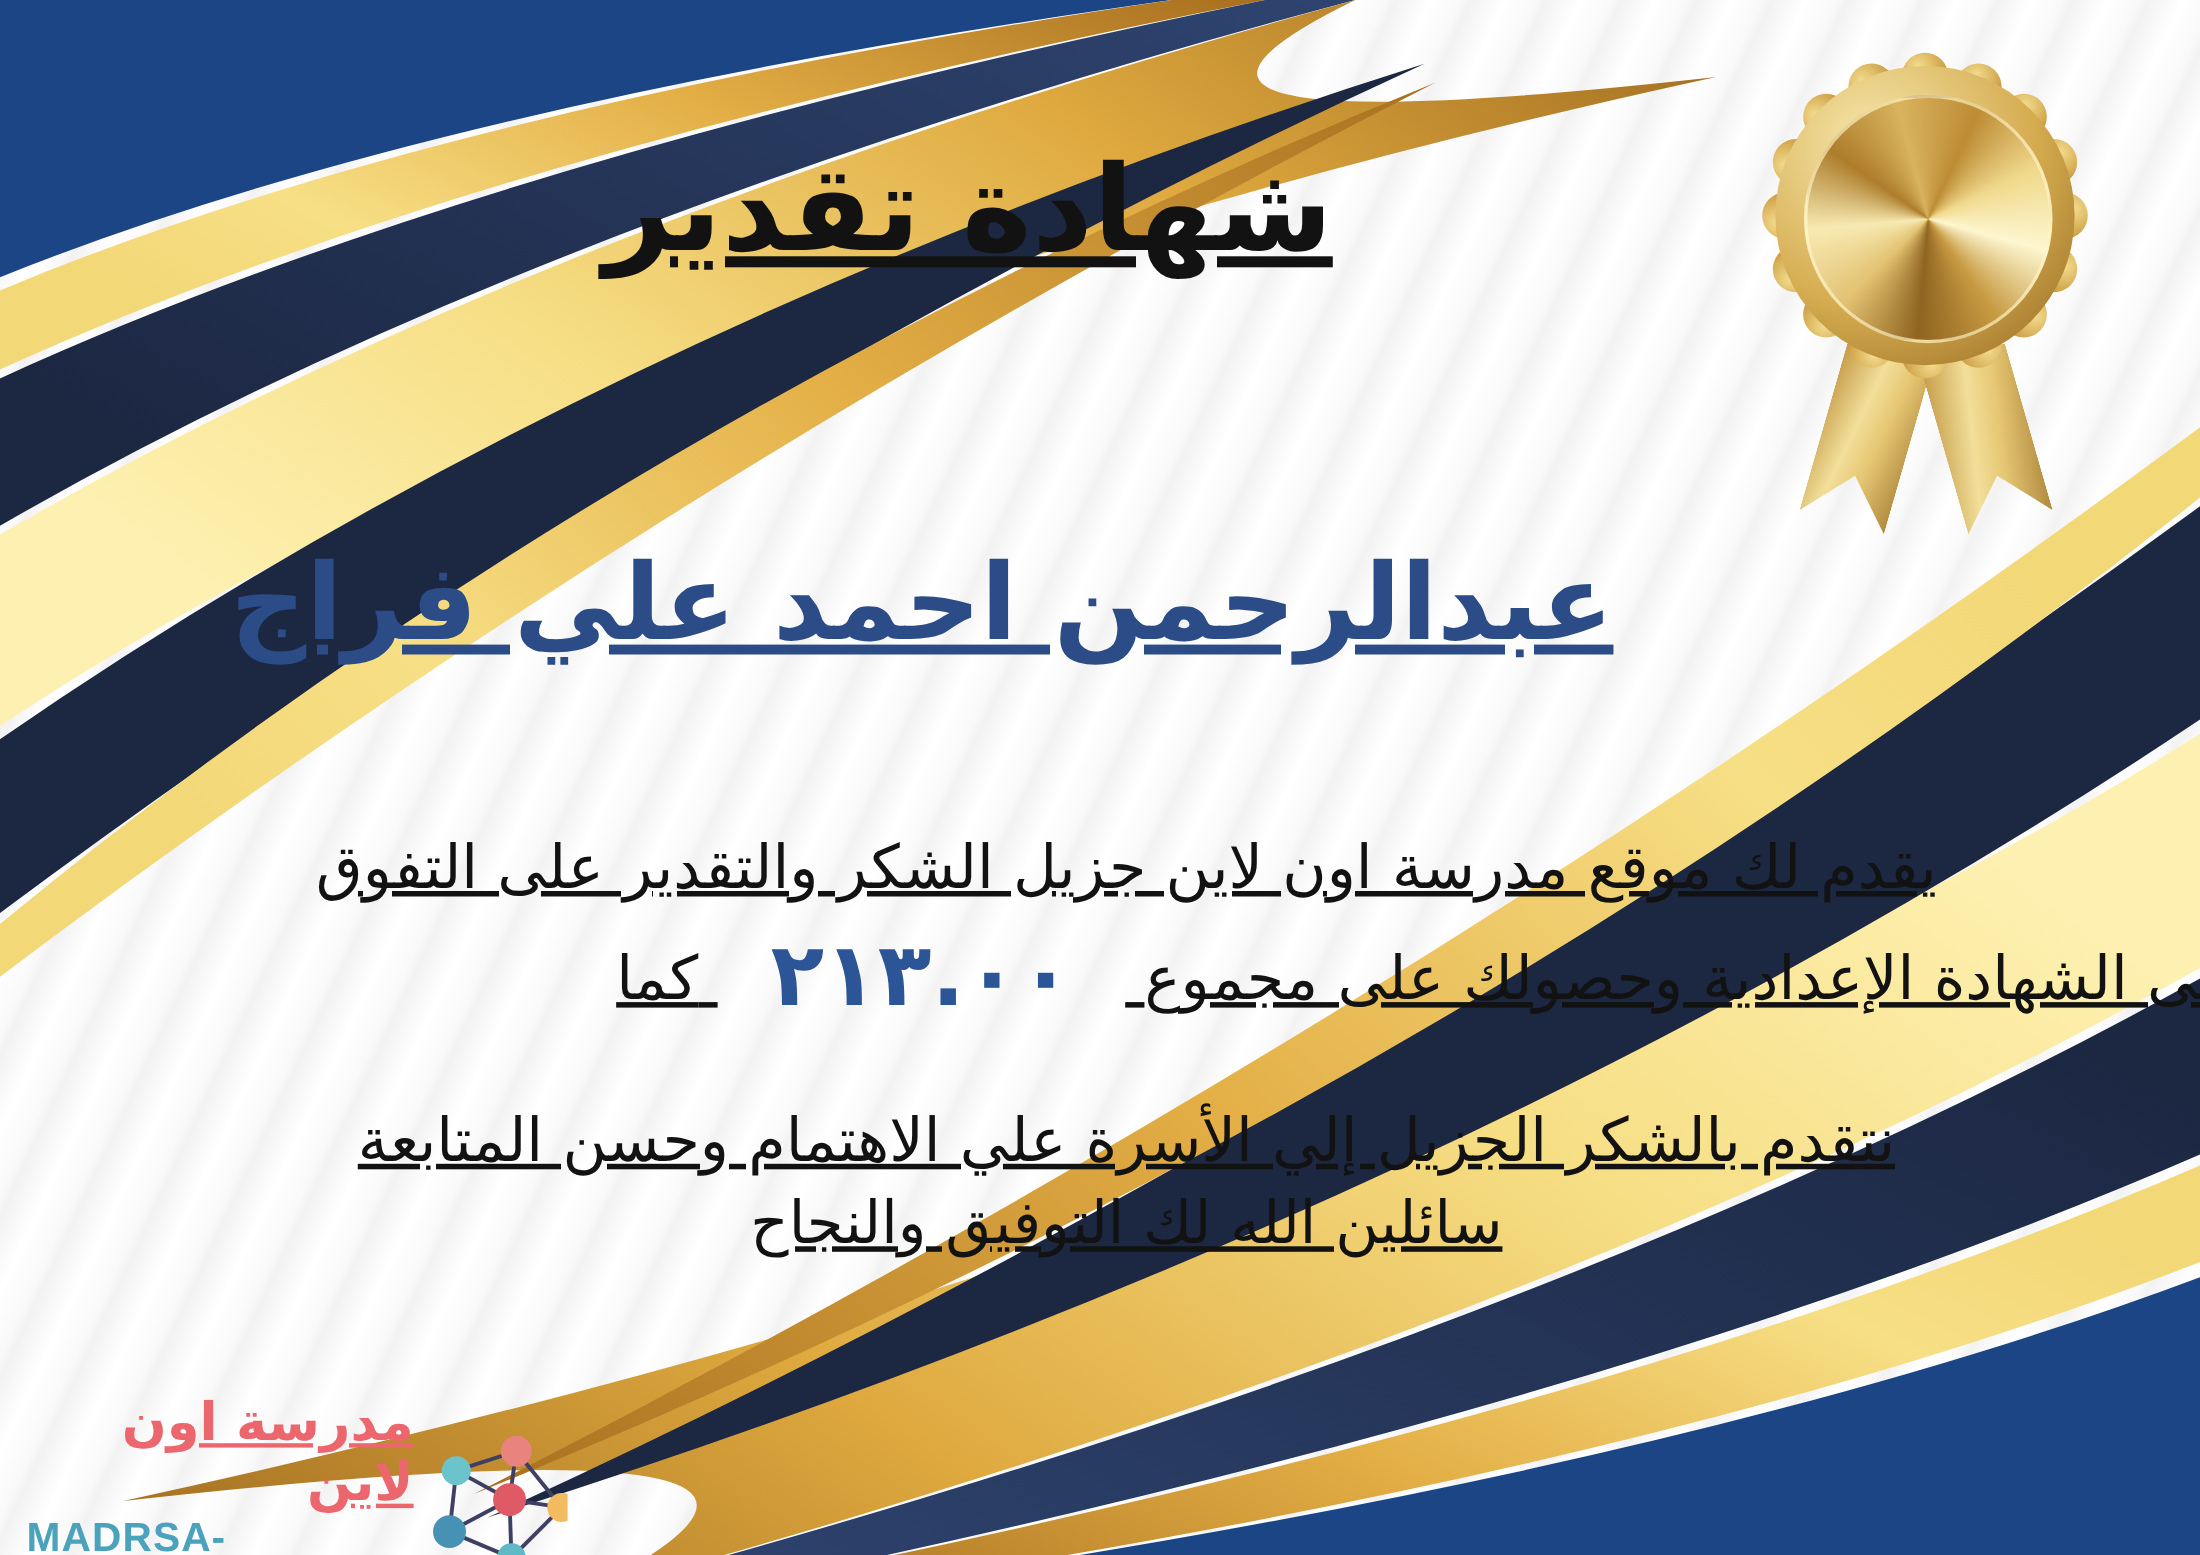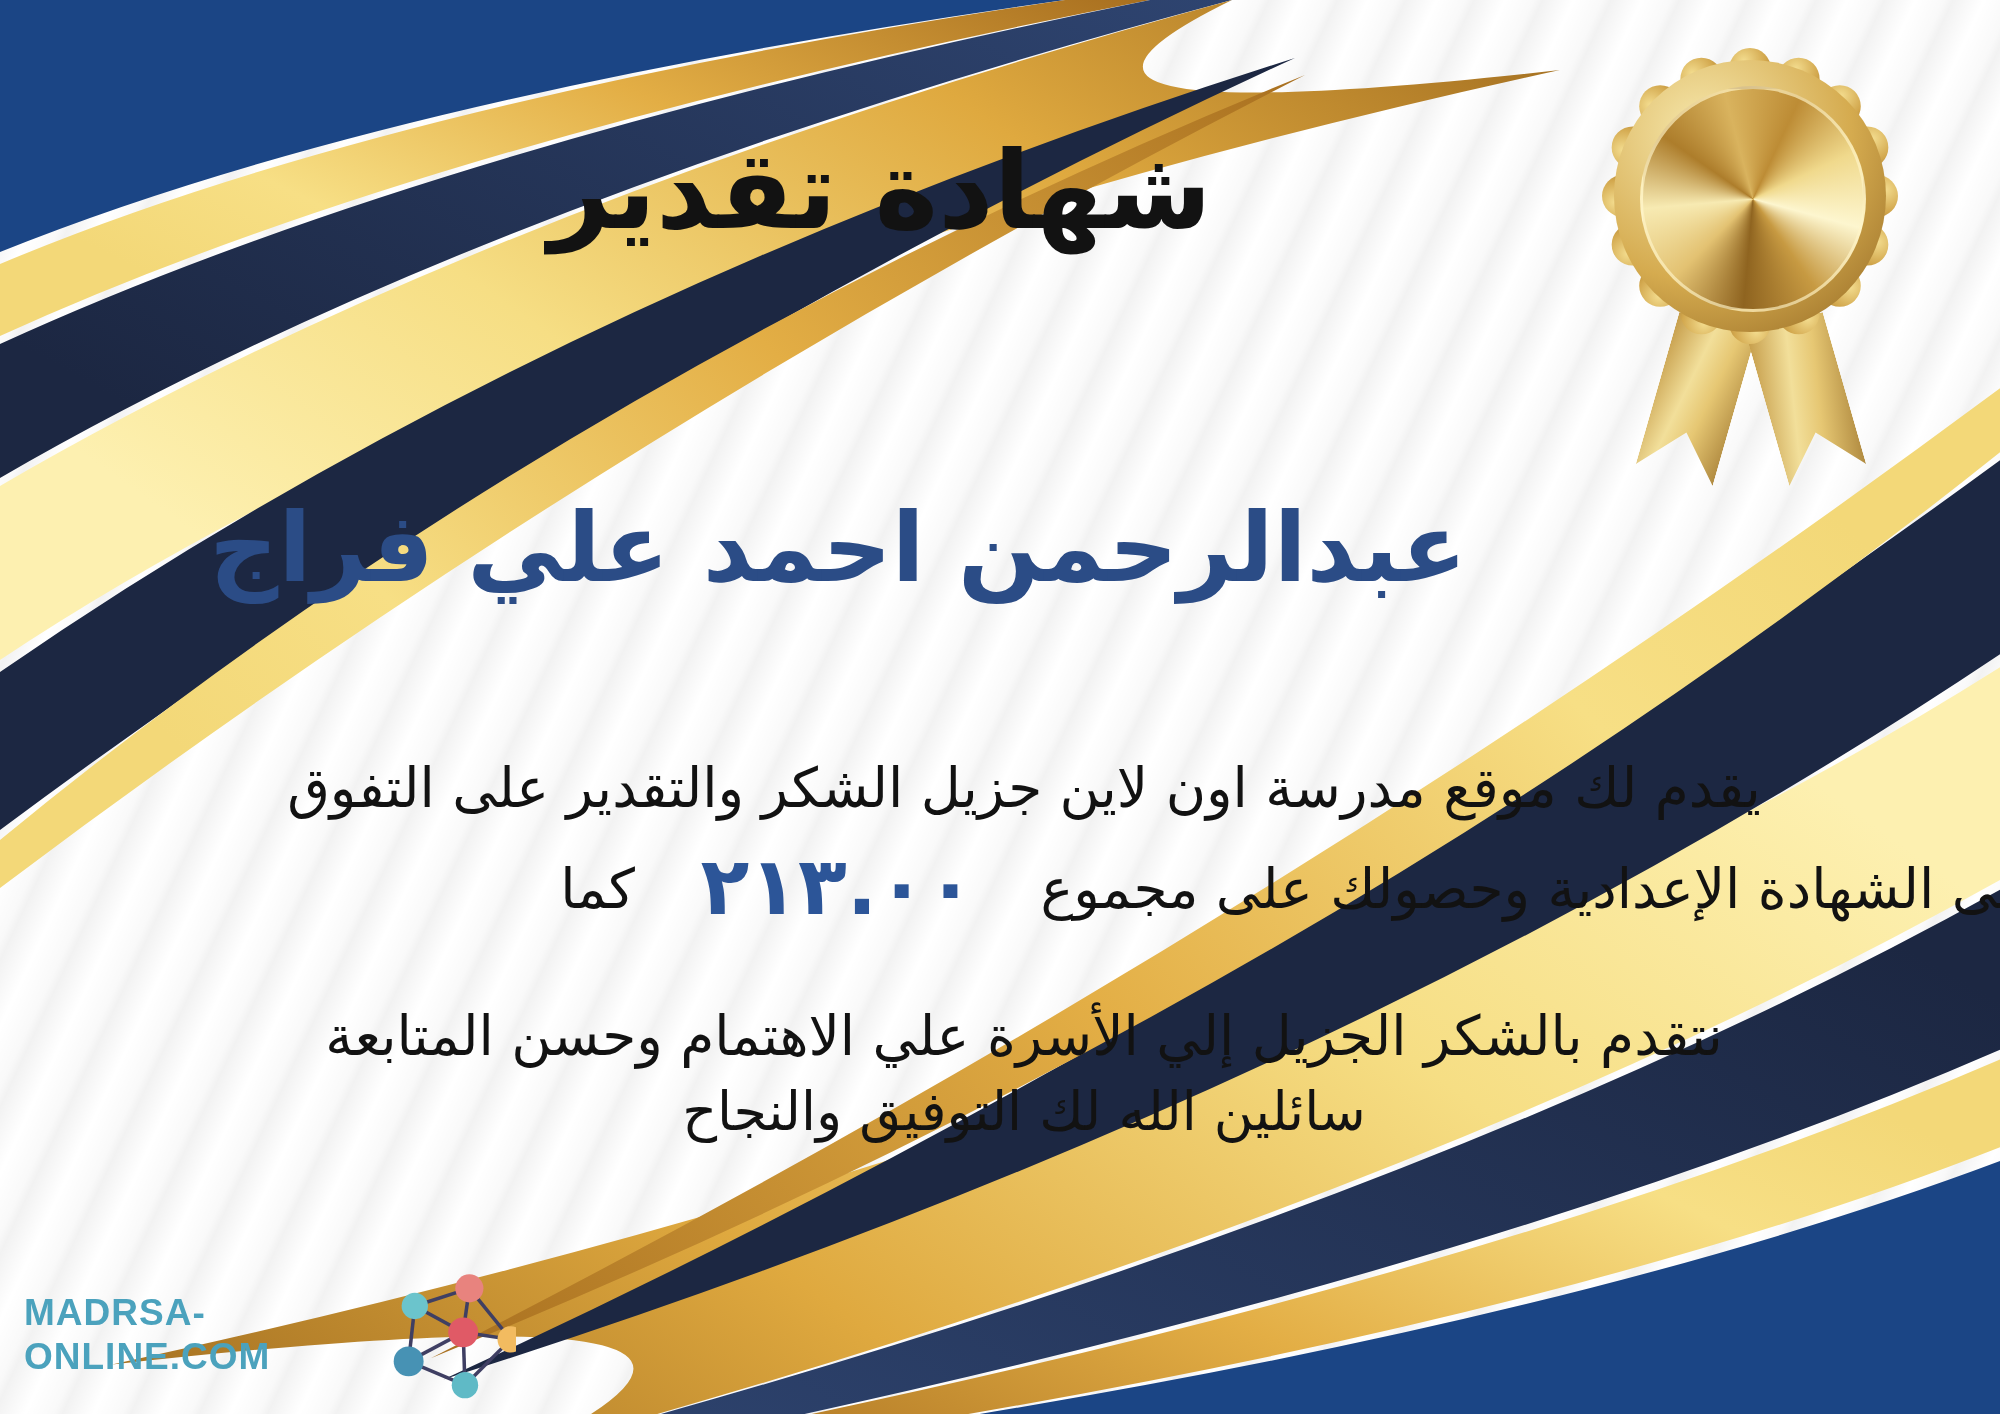--- a/index.html
+++ b/index.html
@@ -39,21 +39,21 @@
     background:radial-gradient(circle at 32% 26%,#f6e7ab,#d5ab4f 55%,#8f6420 100%);
   }
   .medal .disc-inner{
     position:absolute;left:40px;top:48px;width:220px;height:220px;border-radius:50%;z-index:4;
     border:3px solid rgba(255,244,200,.65);
     background:conic-gradient(from 25deg,
       #bd8c35,#f0d98c,#fdf6cf,#c79a42,#8f6420,#e3c272,#f7eab2,#ad7d2b,#d9b35e,#bd8c35);
   }
 
   
-  .rtl{direction:rtl;unicode-bidi:embed;}
+  .rtl{direction:rtl;unicode-bidi:embed;text-decoration:underline;}
   .title{
     position:absolute;left:0;top:128px;width:1760px;text-align:center;z-index:2;
     font-size:108px;font-weight:600;color:#121212;letter-spacing:0;
   }
   .student-name{
     position:absolute;left:0;top:492px;width:1676px;text-align:center;z-index:2;
     font-size:96px;font-weight:700;color:#2b4c86;
   }
   .body-line{
     position:absolute;left:0;width:2000px;text-align:center;z-index:2;
@@ -151,20 +151,21 @@
   <span class="score">٢١٣.٠٠</span>
   <span>كما</span>
 </div>
 
 <div class="body-line line3 rtl">نتقدم بالشكر الجزيل إلي الأسرة علي الاهتمام وحسن المتابعة</div>
 
 <div class="body-line closing rtl">سائلين الله لك التوفيق والنجاح</div>
 
 <div class="logo">
   <div class="logo-text">
+    <div class="logo-ar rtl">مدرسة اون لاين</div>
     <div class="logo-domain">MADRSA-ONLINE.COM</div>
   </div>
   <svg class="logo-icon" viewBox="0 0 150 150" aria-hidden="true">
     <g stroke="#3f3f63" stroke-width="4" fill="none">
       <path d="M35,42 L97,22"></path>
         <path d="M35,42 L90,72"></path>
         <path d="M97,22 L90,72"></path>
       <path d="M97,22 L144,80"></path>
         <path d="M90,72 L144,80"></path>
         <path d="M90,72 L28,105"></path>

